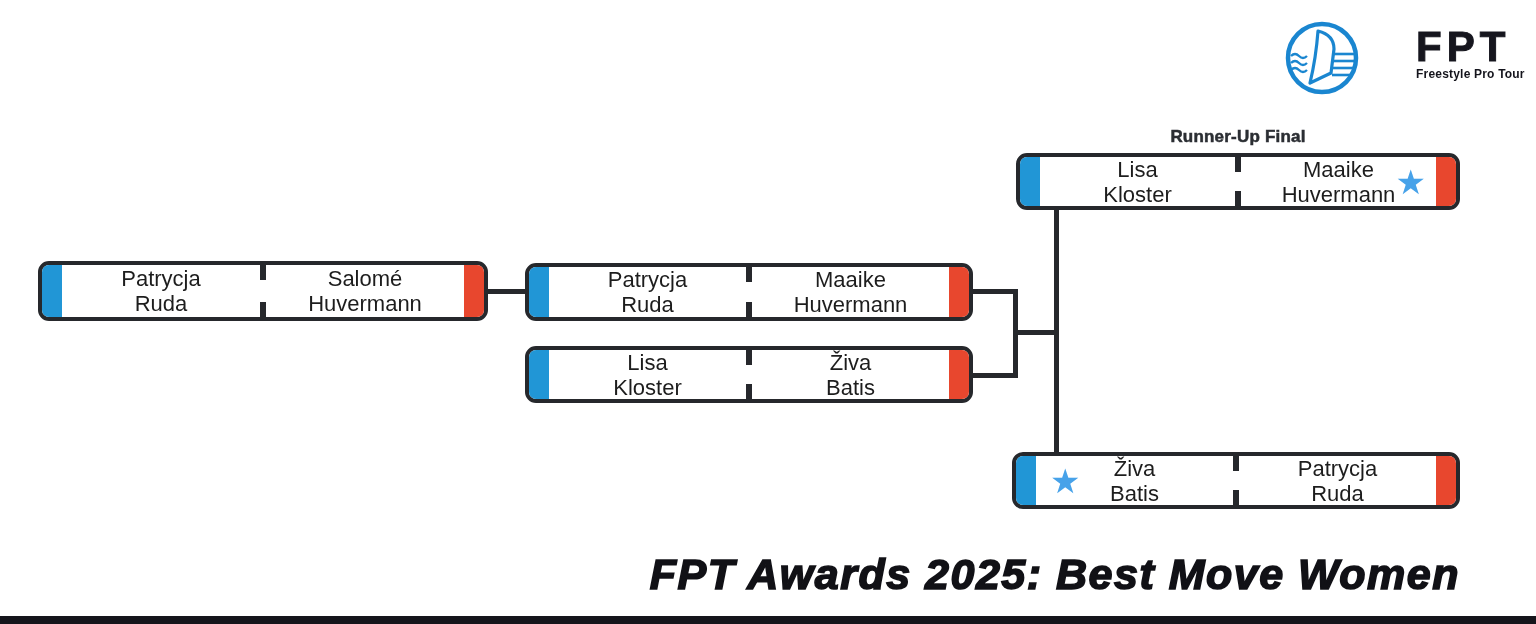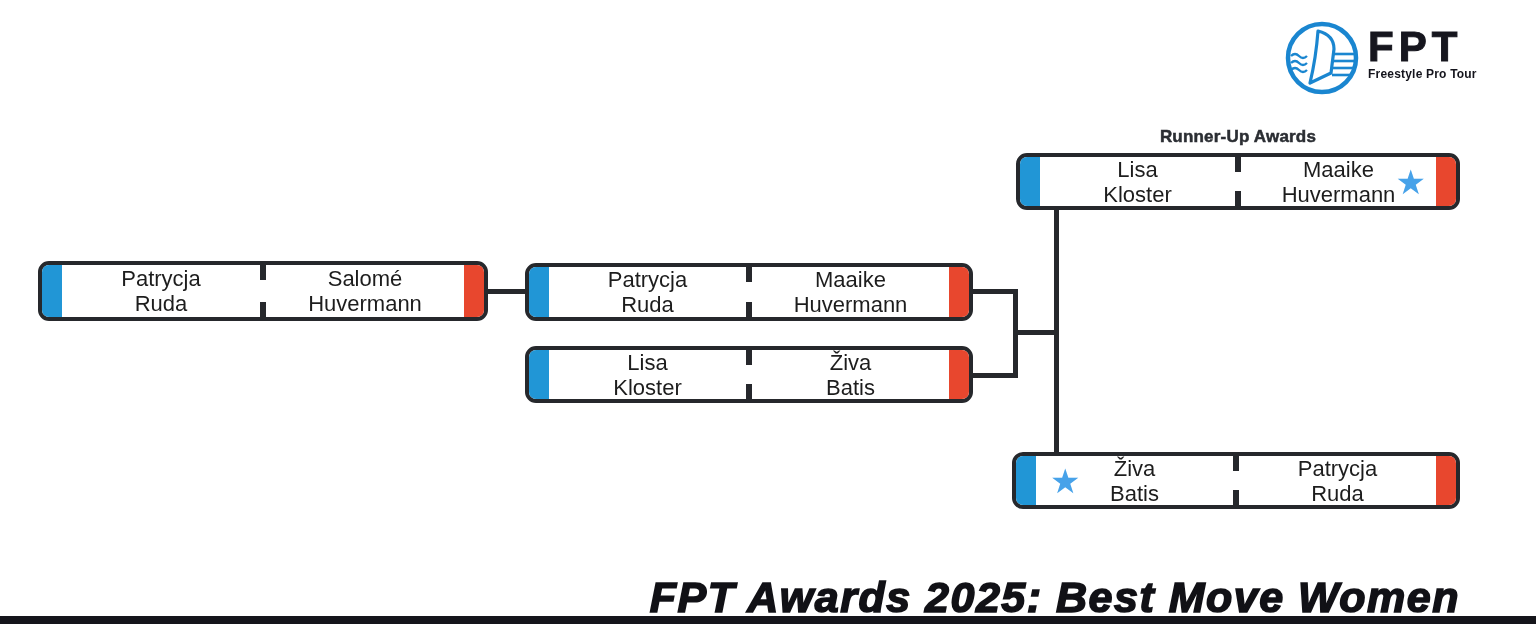--- a/index.html
+++ b/index.html
@@ -30,32 +30,32 @@
     position:absolute;top:50%;transform:translateY(-50%);
     font-size:34px;color:#47a2e9;line-height:1;
   }
   .star.right{right:10px;}
   .star.left{left:14px;}
   .match-label{
     position:absolute;text-align:center;font-size:17px;font-weight:bold;
     color:#2b2e33;-webkit-text-stroke:0.5px #2b2e33;letter-spacing:0.2px;
   }
   
-  .logo{position:absolute;left:1283px;top:18px;display:flex;align-items:flex-start;}
+  .logo{position:absolute;left:1283px;top:18px;display:flex;align-items:flex-start;gap:48px;}
   .logo-text{margin-left:7px;margin-top:12px;}
   .logo-abbr{
     font-size:42px;font-weight:bold;letter-spacing:5px;color:#16161e;
     line-height:34px;-webkit-text-stroke:1px #16161e;
   }
   .logo-sub{
     font-size:12px;font-weight:bold;color:#14141c;letter-spacing:0.2px;margin-top:3px;
   }
   
   .page-title{
-    position:absolute;top:573px;right:76px;
+    position:absolute;top:550px;right:76px;
     font-size:43px;font-weight:bold;font-style:italic;
     letter-spacing:1.5px;color:#111116;-webkit-text-stroke:1.6px #111116;
     white-space:nowrap;
   }
   .bottom-bar{position:absolute;left:0;bottom:0;width:1536px;height:8px;background:#15151b;}
 </style>
 </head>
 <body>
 
 <div class="canvas">
@@ -124,21 +124,21 @@
         <div class="tick"></div>
         <div class="tick"></div>
       </div>
     <div class="cell">
       <span>Živa</span>
       <span>Batis</span>
     </div>
     <div class="stripe red"></div>
   </div>
 
-  <div class="match-label" style="left:1016px;top:127px;width:444px;">Runner-Up Awards</div>
+  <div class="match-label" style="left:1016px;top:127px;width:444px;">Runner-Up Final</div>
   <div class="match" style="left:1016px;top:153px;width:444px;height:57px;">
     <div class="stripe blue"></div>
     <div class="cell">
       <span>Lisa</span>
       <span>Kloster</span>
     </div>
     <div class="divider">
         <div class="tick"></div>
         <div class="tick"></div>
       </div>

